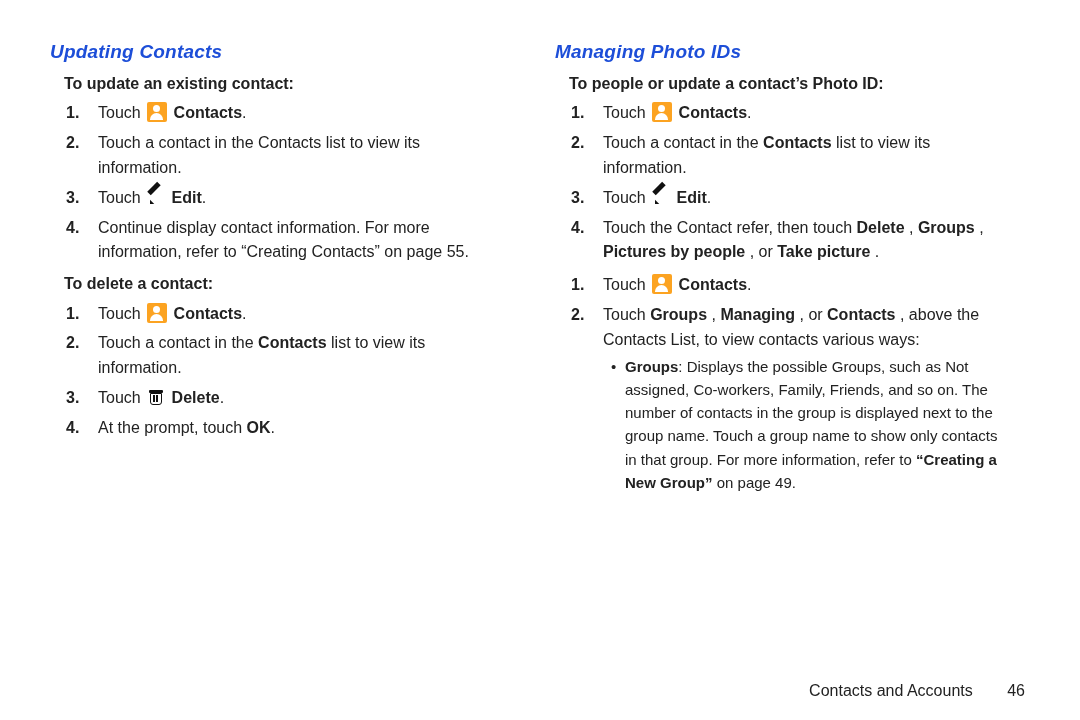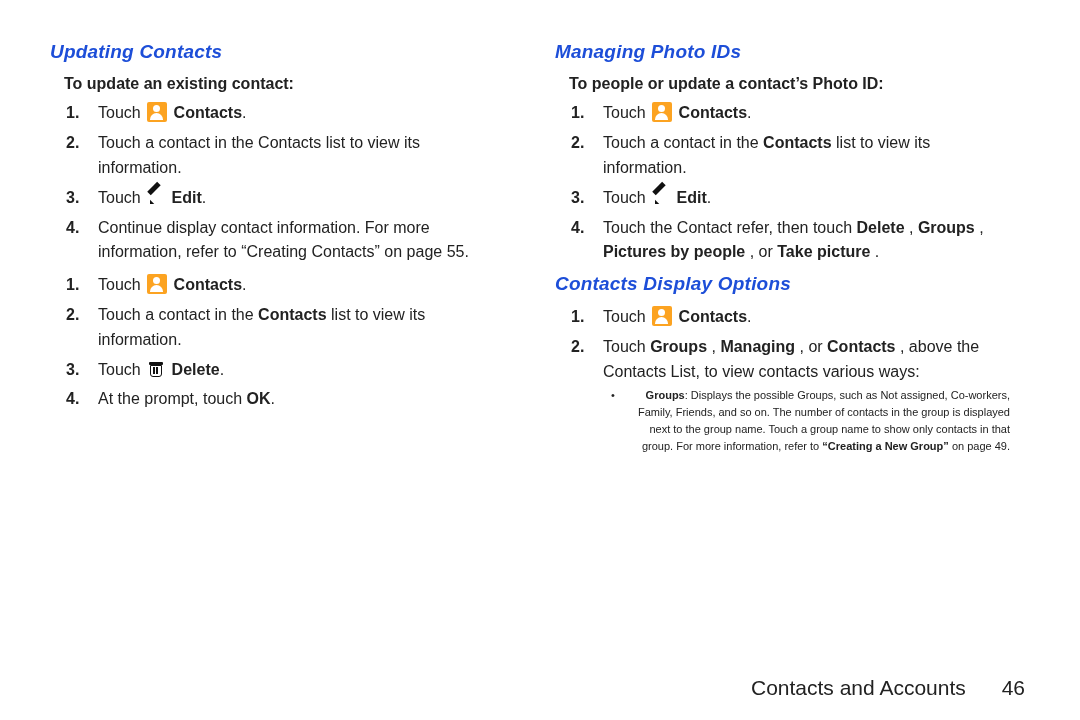--- a/index.html
+++ b/index.html
@@ -139,33 +139,32 @@
   ul.bullets{
     list-style:none;
     padding:0;
     margin:2px 0 0 8px;
   }
   ul.bullets > li{
     position:relative;
     padding-left:14px;
     line-height:1.55;
     margin-bottom:9px;
-    font-size:11px;
-    text-align:right;
+    font-size:15px;
   }
   ul.bullets > li::before{
     content:"•";
     position:absolute;
     left:0; top:0;
   }
   .footer{
     position:absolute;
     bottom:20px;
     right:55px;
-    font-size:21px;
+    font-size:16px;
   }
   .footer .chap{ margin-right:30px; }
 </style>
 </head>
 <body>
 
 <div class="page">
   <div class="col left">
 
     <div class="section-heading">Updating Contacts</div>
@@ -188,20 +187,21 @@
         <span class="bold">Edit</span><span>.</span>
       </li>
       <li>
         <span class="num">4.</span>
         <span>Continue display contact information. For more information, refer to </span>
         <span class="ital-quote">“Creating Contacts”</span>
         <span> on page 55.</span>
       </li>
     </ol>
 
+    <div class="intro">To delete a contact:</div>
     <ol class="steps">
       <li>
         <span class="num">1.</span>
         <span>Touch </span>
         <span class="icon icon-contacts"></span>
         <span class="bold">Contacts</span><span>.</span>
       </li>
       <li>
         <span class="num">2.</span>
         <span>Touch a contact in the </span>
@@ -253,21 +253,20 @@
         <span>, </span>
         <span class="bold">Groups</span>
         <span>, </span>
         <span class="bold">Pictures by people</span>
         <span>, or </span>
         <span class="bold">Take picture</span>
         <span>.</span>
       </li>
     </ol>
 
-    <div class="section-heading">Contacts Display Options</div>
     <ol class="steps">
       <li>
         <span class="num">1.</span>
         <span>Touch </span>
         <span class="icon icon-contacts"></span>
         <span class="bold">Contacts</span><span>.</span>
       </li>
       <li>
         <span class="num">2.</span>
         <span>Touch </span>

